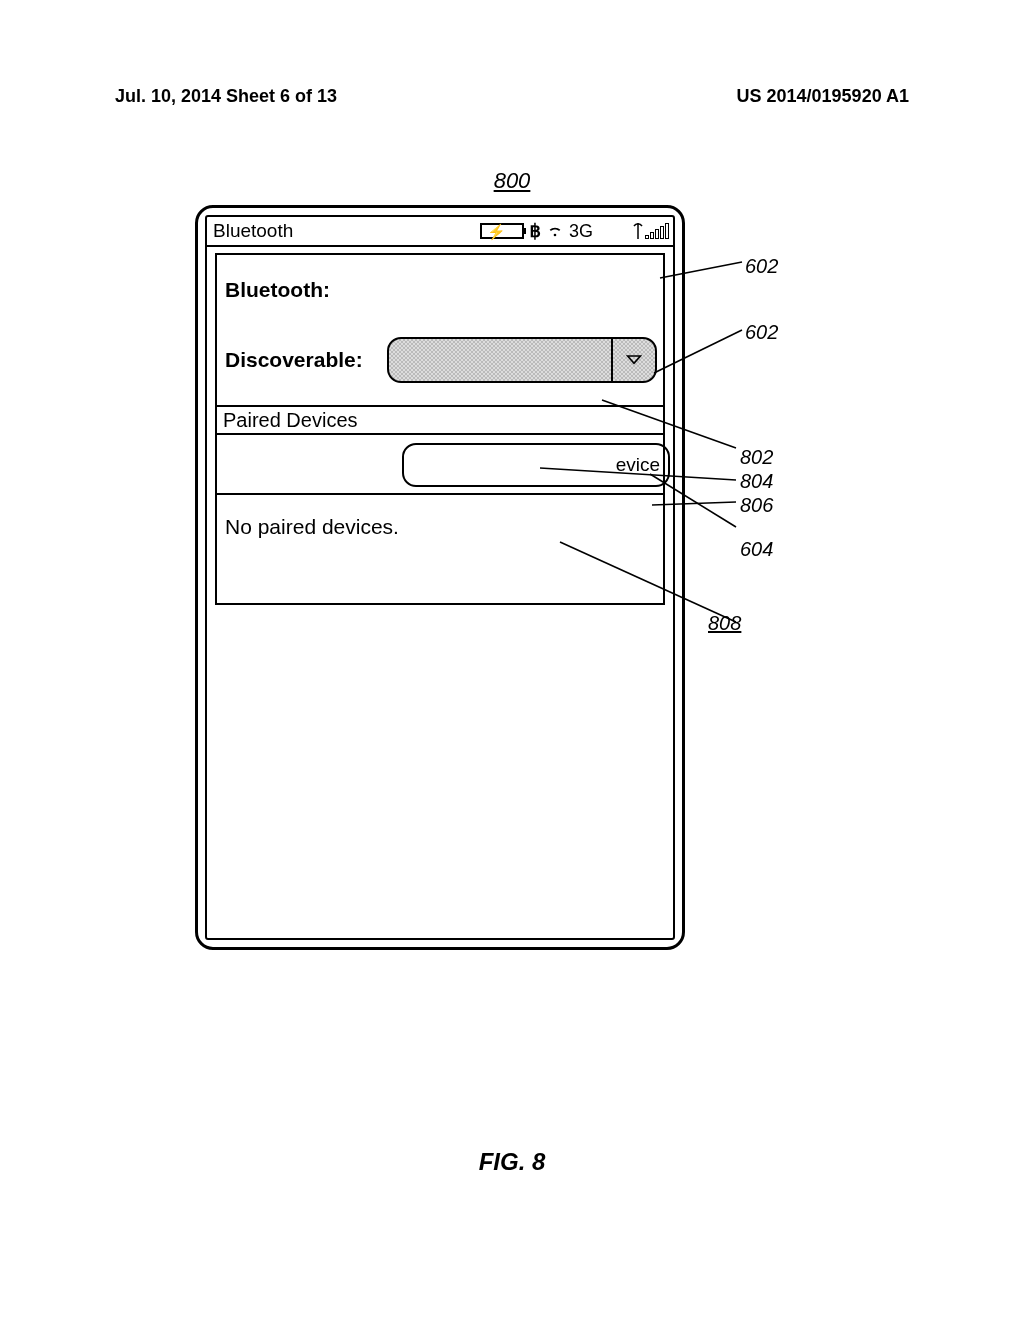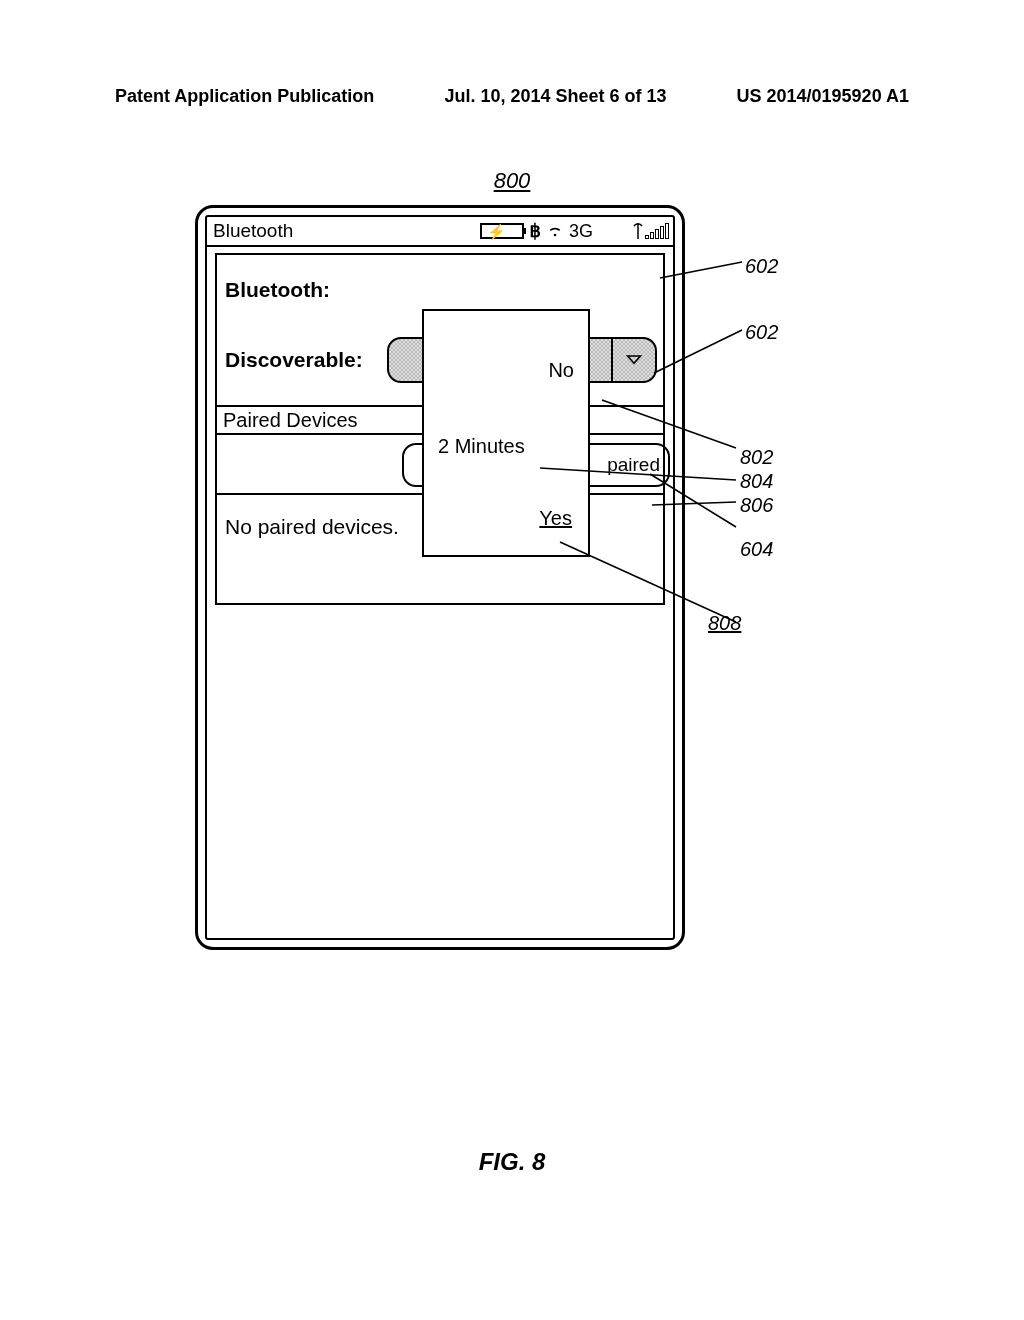--- a/index.html
+++ b/index.html
@@ -220,21 +220,20 @@
     position: absolute;
     overflow: visible;
     pointer-events: none;
   }
   .lead line { stroke: #000; stroke-width: 1.6; }
 </style>
 </head>
 <body>
 
 <div class="page-header">
-  <span>Patent Application Publication</span>
   <span>Jul. 10, 2014  Sheet 6 of 13</span>
   <span>US 2014/0195920 A1</span>
 </div>
 
 <div class="fig-num">800</div>
 <div class="fig-caption">FIG. 8</div>
 
 <div class="stage">
   <div class="device-outer"></div>
   <div class="device-inner">
@@ -284,33 +283,28 @@
                 <path d="M2 2 L10 11 L18 2 Z" fill="none" stroke="#000" stroke-width="2"></path>
               </svg>
           </span>
         </div>
       </div>
 
       <div class="section-hdr">Paired Devices</div>
 
       <div class="paired-row">
         <div class="add-btn">
-          <span>paired</span>
+          <span>evice</span>
         </div>
       </div>
 
       <div class="divider"></div>
       <div class="no-paired">No paired devices.</div>
     </div>
 
-    <div class="popup">
-      <div class="opt opt-no">No</div>
-      <div class="opt opt-2m">2 Minutes</div>
-      <div class="opt opt-yes">Yes</div>
-    </div>
 
   </div>
 </div>
 
 <div class="callout-num" style="left:745px; top:255px;">602</div>
 <div class="callout-num" style="left:745px; top:321px;">602</div>
 <div class="callout-num" style="left:740px; top:438px;margin-top:8px;">802</div>
 <div class="callout-num" style="left:740px; top:470px;">804</div>
 <div class="callout-num" style="left:740px; top:494px;">806</div>
 <div class="callout-num" style="left:740px; top:518px;margin-top:20px;">604</div>

